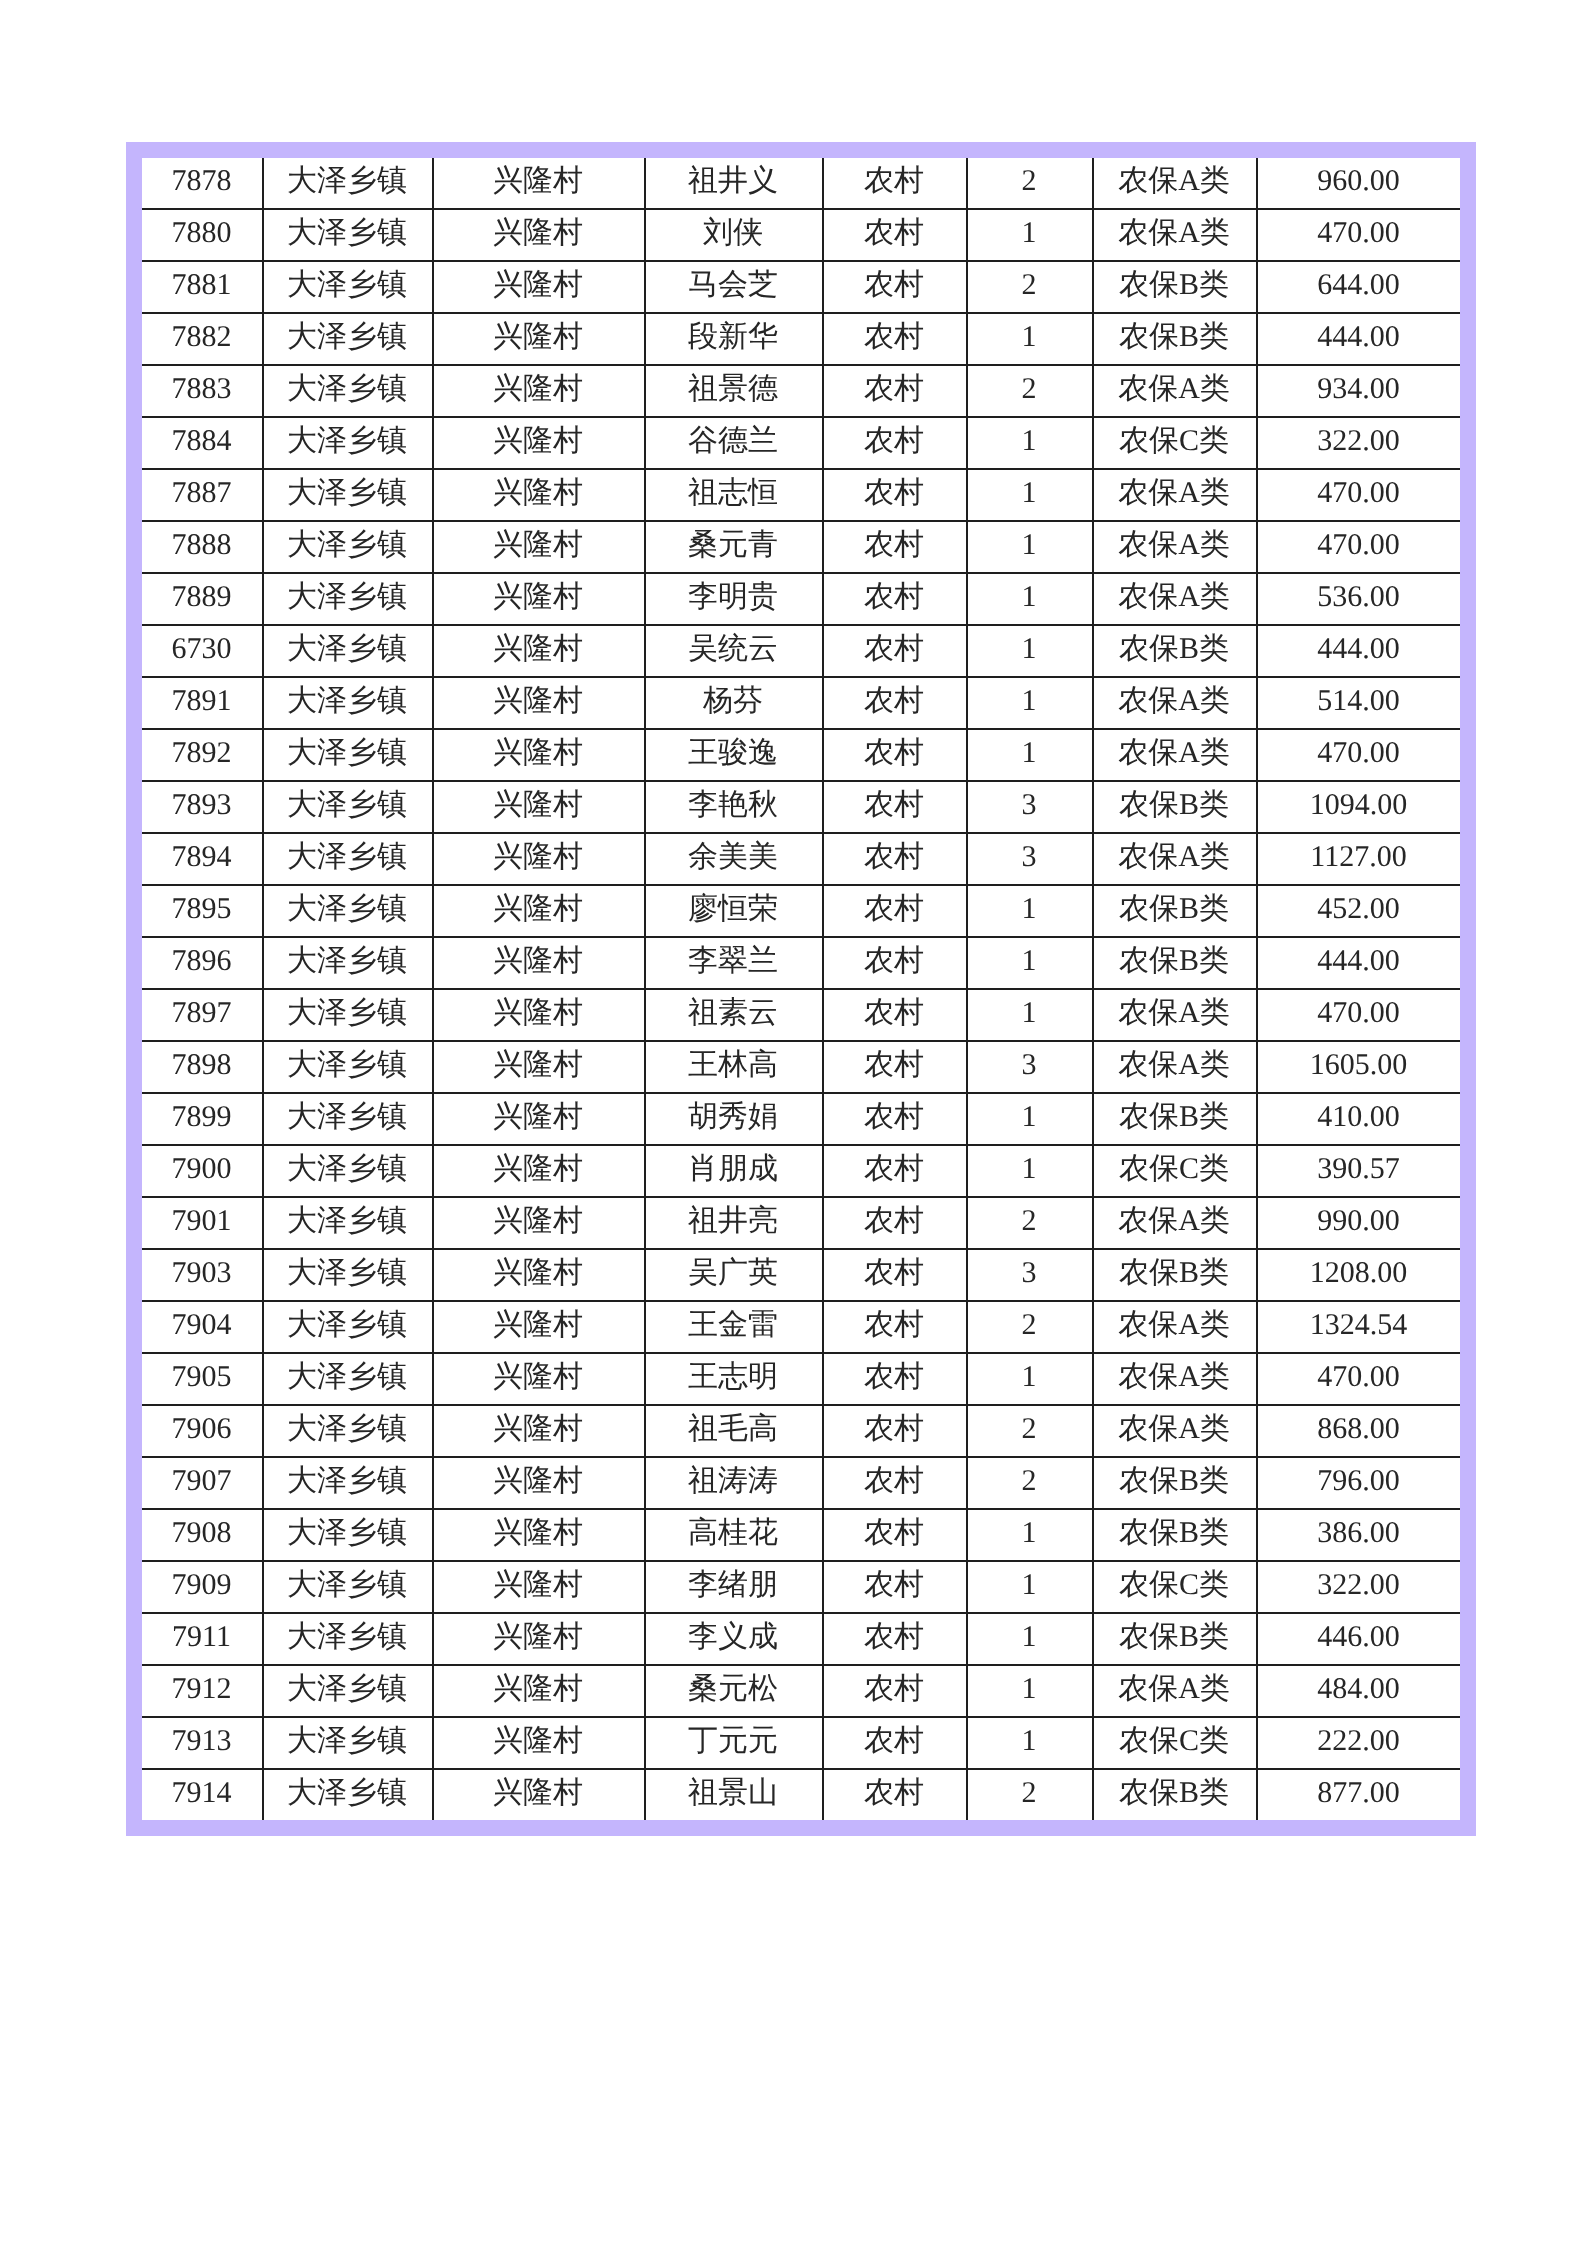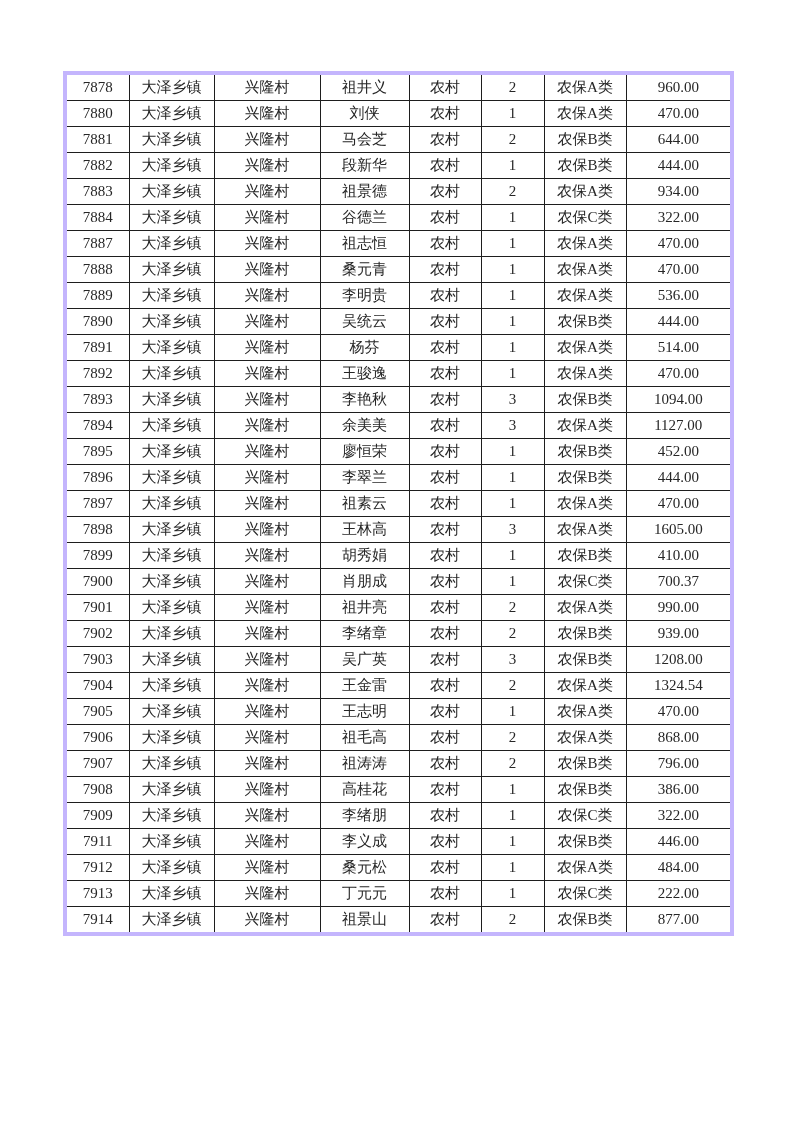--- a/index.html
+++ b/index.html
@@ -19,21 +19,21 @@
     background: #ffffff;
     overflow: hidden;
   }
   table.roster {
     position: absolute;
     left: 63px;
     top: 71px;
     width: 667px;
     border-collapse: collapse;
     table-layout: fixed;
-    border: 4px solid #c4b5fd;
+    border: 8px solid #c4b5fd;
   }
   table.roster td {
     border: 1px solid #1e1e1e;
     height: 25px;
     padding: 0;
     text-align: center;
     vertical-align: middle;
     font-size: 15px;
     line-height: 25px;
     color: #262626;
@@ -141,21 +141,21 @@
           <td>7889</td>
           <td>大泽乡镇</td>
           <td>兴隆村</td>
           <td>李明贵</td>
           <td>农村</td>
           <td>1</td>
           <td>农保A类</td>
           <td>536.00</td>
         </tr>
         <tr>
-          <td>7890</td>
+          <td>6730</td>
           <td>大泽乡镇</td>
           <td>兴隆村</td>
           <td>吴统云</td>
           <td>农村</td>
           <td>1</td>
           <td>农保B类</td>
           <td>444.00</td>
         </tr>
         <tr>
           <td>7891</td>
@@ -248,41 +248,31 @@
           <td>410.00</td>
         </tr>
         <tr>
           <td>7900</td>
           <td>大泽乡镇</td>
           <td>兴隆村</td>
           <td>肖朋成</td>
           <td>农村</td>
           <td>1</td>
           <td>农保C类</td>
-          <td>700.37</td>
+          <td>390.57</td>
         </tr>
         <tr>
           <td>7901</td>
           <td>大泽乡镇</td>
           <td>兴隆村</td>
           <td>祖井亮</td>
           <td>农村</td>
           <td>2</td>
           <td>农保A类</td>
           <td>990.00</td>
-        </tr>
-        <tr>
-          <td>7902</td>
-          <td>大泽乡镇</td>
-          <td>兴隆村</td>
-          <td>李绪章</td>
-          <td>农村</td>
-          <td>2</td>
-          <td>农保B类</td>
-          <td>939.00</td>
         </tr>
         <tr>
           <td>7903</td>
           <td>大泽乡镇</td>
           <td>兴隆村</td>
           <td>吴广英</td>
           <td>农村</td>
           <td>3</td>
           <td>农保B类</td>
           <td>1208.00</td>

